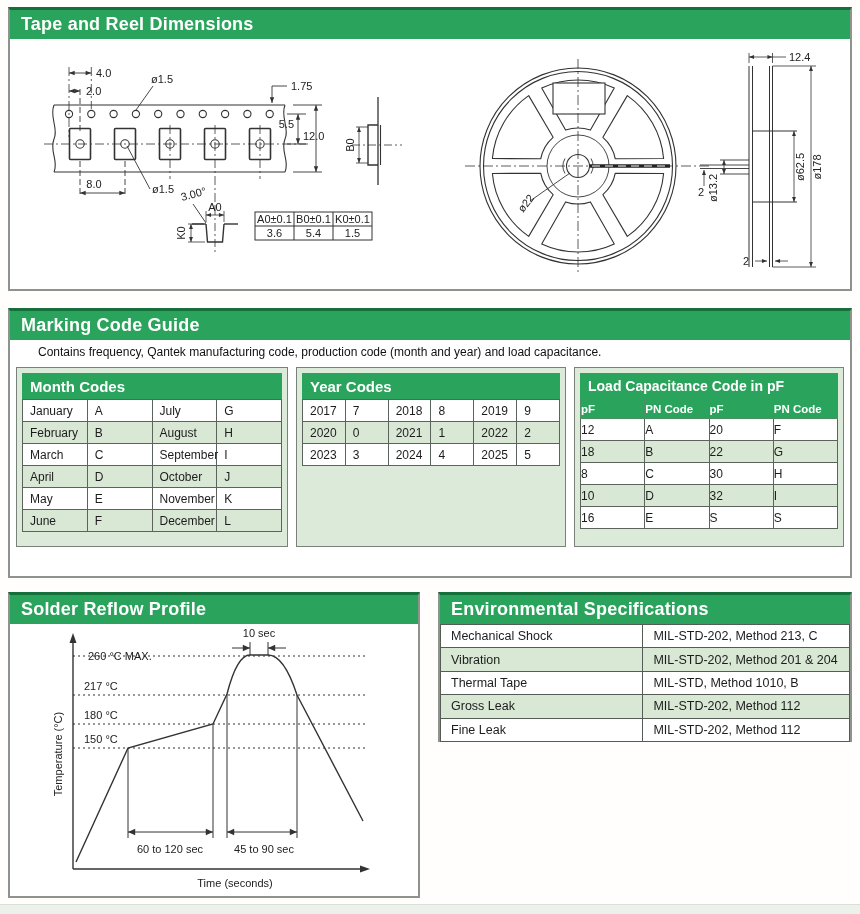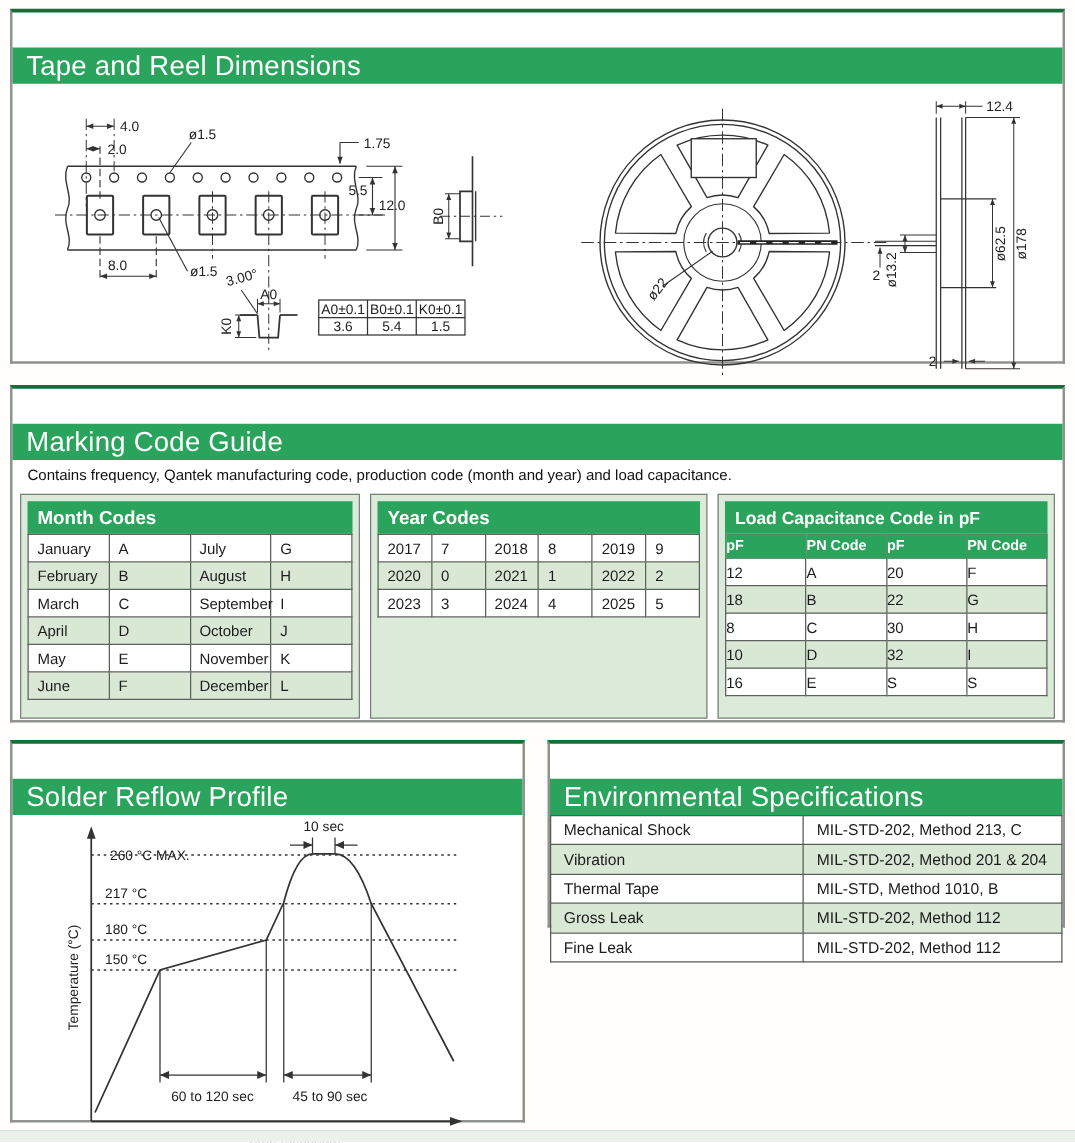--- a/index.html
+++ b/index.html
@@ -1,22 +1,22 @@
 <!DOCTYPE html>
 <html><head>
 <meta charset="utf-8">
 <style>
   html,body{margin:0;padding:0;background:#fff;}
   #page{position:relative;width:860px;height:914px;background:#fffefd;font-family:"Liberation Sans",sans-serif;color:#1c1c1c;overflow:hidden;}
   .section{position:absolute;background:#fff;border:2px solid #8e938e;border-top:3px solid #156f3b;box-sizing:border-box;}
-  .sec-head{height:29px;background:#2aa45c;color:#fff;font-weight:normal;font-size:22px;display:flex;align-items:center;padding-left:11px;letter-spacing:.2px;margin-top:28px;}
+  .sec-head{height:29px;background:#2aa45c;color:#fff;font-weight:bold;font-size:18px;display:flex;align-items:center;padding-left:11px;letter-spacing:.2px;}
   .sec-body{position:relative;}
   svg{display:block;font-family:"Liberation Sans",sans-serif;}
   svg text{fill:#222;font-size:11px;}
-  .desc{font-size:12px;padding:5px 0 4px 12px;color:#111;}
+  .desc{font-size:12px;padding:5px 0 4px 12px;color:#111;margin-left:16px;}
   .panel{position:absolute;background:#dcead9;border:1.5px solid #79817a;box-sizing:border-box;padding:5px;}
   .ptable{width:100%;border-collapse:collapse;table-layout:fixed;}
   .ptable td,.ptable th{border:1px solid #5c635c;font-size:12px;font-weight:normal;height:22px;padding:0 0 0 7px;text-align:left;background:#fff;box-sizing:border-box;}
   .ptable tr.alt td{background:#d9e8d5;}
   .ptitle{background:#2aa45c;color:#fff;font-weight:bold;font-size:15px;height:26px;display:flex;align-items:center;padding-left:8px;margin-bottom:0;}
   .lc-head td{background:#2aa45c;color:#fff;font-weight:bold;font-size:11.5px;text-align:center;padding:0;height:19px;border:1px solid #4c8f63;}
   .center td{text-align:left;padding:0;}
   .example-bar{position:absolute;left:2px;right:2px;bottom:3px;height:23px;background:#d5e6d2;border:1px solid #79817a;display:flex;align-items:center;font-size:12px;box-sizing:border-box;padding-left:10px;color:#111;}
   .example-bar .it{font-style:italic;}
   .example-bar span{white-space:pre;}

